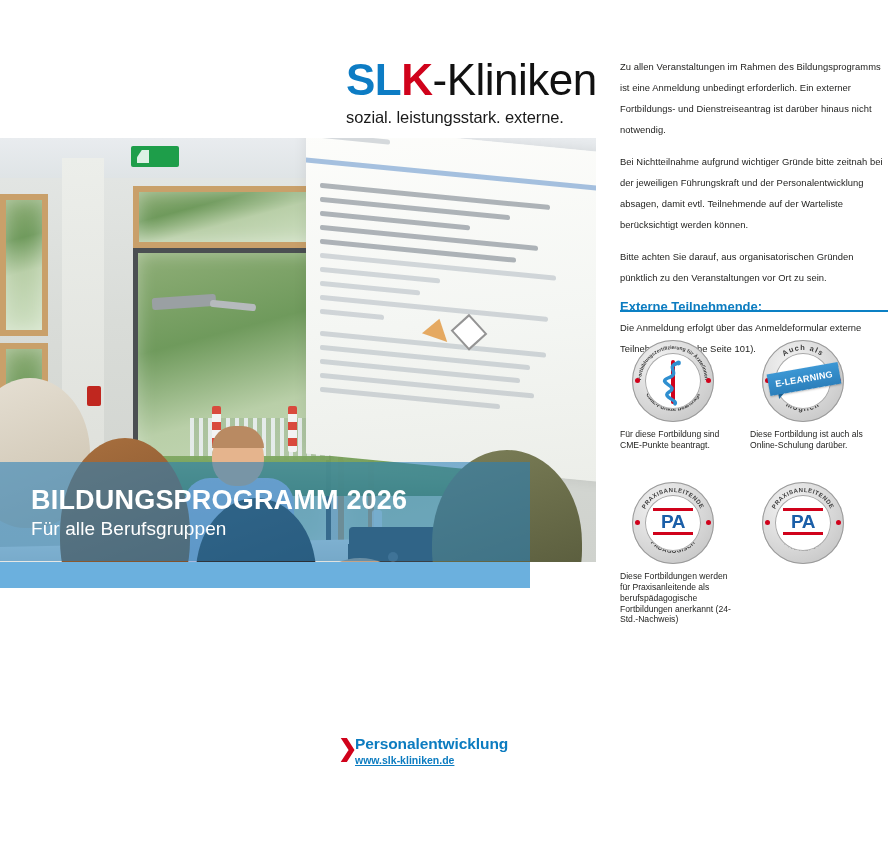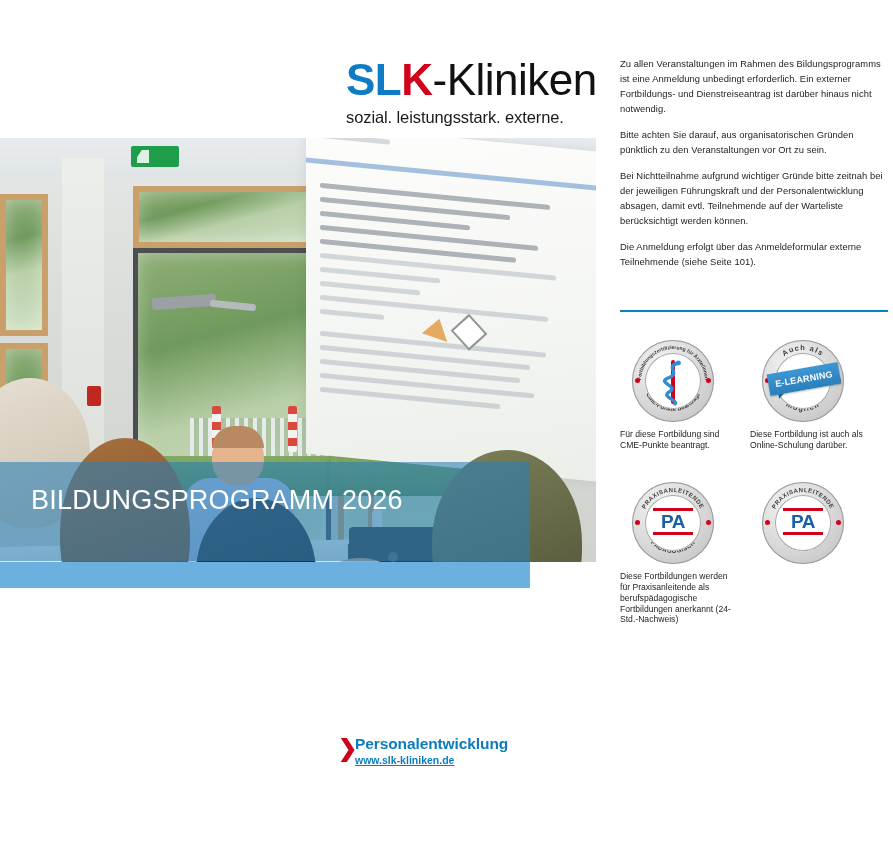--- a/index.html
+++ b/index.html
@@ -122,35 +122,35 @@
   .bottle { position:absolute; left:372px; top:372px; width:10px;height:34px;
      background: rgba(230,240,245,.8); border-radius:3px;}
 
   
   .title-band {
     position:absolute; left:0; top:462px; width:530px; height:99px;
     background: rgba(41,128,185,.58);
   }
   .title-main {
     position:absolute; left:31px; top:485px; width:480px;
-    font-size:27px; font-weight:normal; color:#ffffff; letter-spacing:.2px;
+    font-size:27px; font-weight:bold; color:#ffffff; letter-spacing:.2px;
     white-space:nowrap;
   }
   .title-sub {
     position:absolute; left:31px; top:518px; width:480px;
     font-size:19px; font-weight:400; color:#ffffff; letter-spacing:.1px;
     white-space:nowrap;
   }
   
   .blue-bar { position:absolute; left:0; top:562px; width:530px; height:26px; background:#6bb0de; }
 
   
   .rcol { position:absolute; left:620px; top:56px; width:268px; }
   .rp {
-    font-size:9.4px; line-height:15px; color:#1d1d1b; margin-bottom:11px;
+    font-size:9.4px; line-height:21px; color:#1d1d1b; margin-bottom:11px;
     text-align:left; letter-spacing:.05px;
   }
   .rp.last { margin-bottom:0; }
   .rhead {
     font-size:13px; font-weight:bold; color:#0c7cc0; line-height:16px;
     margin-bottom:2px; margin-top:2px;
   }
   .divider {
     position:absolute; left:620px; top:310px; width:268px; height:2px;
     background:#0c80c4;
@@ -294,26 +294,28 @@
       <div class="head h1"></div>
       <div class="head h2"></div>
       <div class="head h3"></div>
       <div class="head h5"></div>
       <div class="head h4"></div>
     </div>
   </div>
 
   <div class="title-band"></div>
   <div class="title-main">BILDUNGSPROGRAMM 2026</div>
+  <div class="title-sub">Für alle Berufsgruppen</div>
   <div class="blue-bar"></div>
 
   <div class="rcol">
     <p class="rp">Zu allen Veranstaltungen im Rahmen des Bildungsprogramms ist eine Anmeldung unbedingt erforderlich. Ein externer Fortbildungs- und Dienstreiseantrag ist darüber hinaus nicht notwendig.</p>
+    <p class="rp">Bei Nichtteilnahme aufgrund wichtiger Gründe bitte zeitnah bei der jeweiligen Führungskraft und der Personalentwicklung absagen, damit evtl. Teilnehmende auf der Warteliste berücksichtigt werden können.</p>
     <p class="rp">Bitte achten Sie darauf, aus organisatorischen Gründen pünktlich zu den Veranstaltungen vor Ort zu sein.</p>
-    <p class="rp">Bei Nichtteilnahme aufgrund wichtiger Gründe bitte zeitnah bei der jeweiligen Führungskraft und der Personalentwicklung absagen, damit evtl. Teilnehmende auf der Warteliste berücksichtigt werden können.</p>
+    <h2 class="rhead">Externe Teilnehmende:</h2>
     <p class="rp last">Die Anmeldung erfolgt über das Anmeldeformular externe Teilnehmende (siehe Seite 101).</p>
   </div>
 
   <div class="divider"></div>
 
   <div class="badges">
 
     <div class="badge-row">
 
       <div class="badge-cell">

